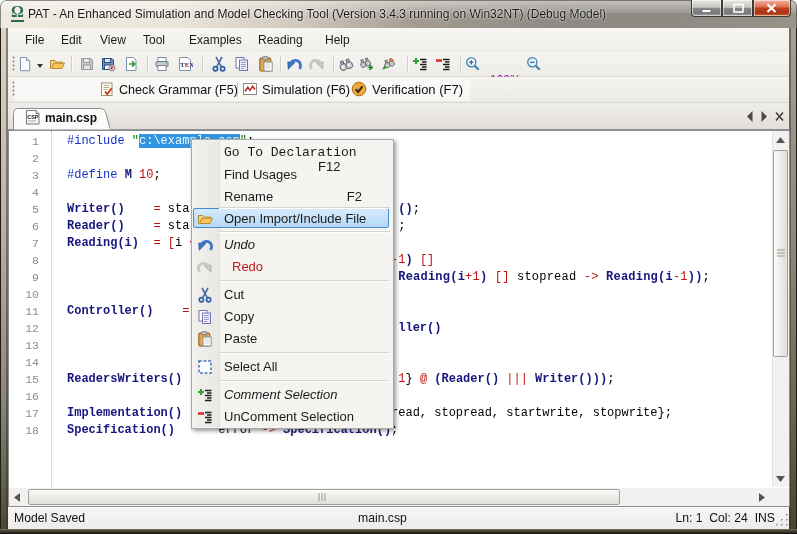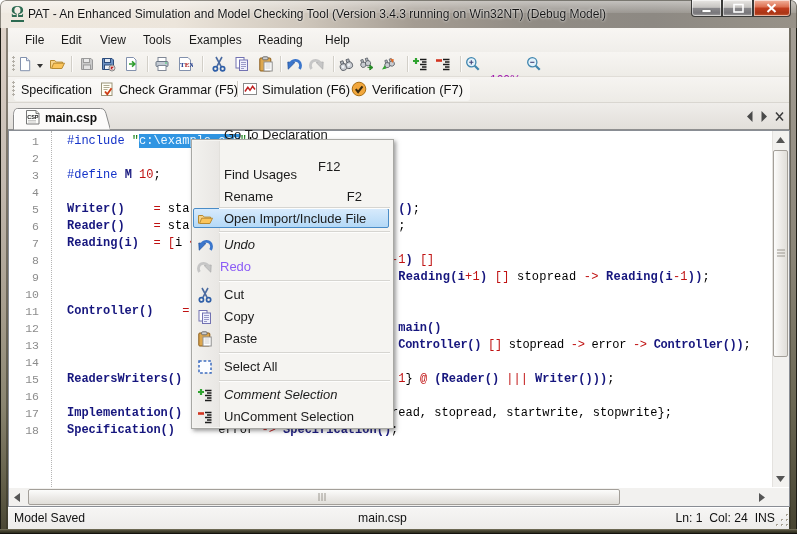--- a/index.html
+++ b/index.html
@@ -76,21 +76,21 @@
     <div class="abs wbtn" id="bcls"></div>
     <svg class="abs" style="left:691px;top:0" width="100" height="17" viewBox="0 0 100 17">
       <rect x="11" y="9.5" width="9" height="3" rx="1" fill="#fff" stroke="#555" stroke-width=".6"></rect>
       <rect x="43" y="4.5" width="9" height="7.5" fill="none" stroke="#fff" stroke-width="1.6"></rect>
       <path d="M76.5 4.2l8 7.8M84.5 4.2l-8 7.8" stroke="#fff" stroke-width="2"></path>
     </svg>
     <div class="abs" id="mbar"></div>
     <div class="abs mitem" style="left:25px">File</div>
     <div class="abs mitem" style="left:61px">Edit</div>
     <div class="abs mitem" style="left:100px">View</div>
-    <div class="abs mitem" style="left:143px">Tools</div>
+    <div class="abs mitem" style="left:143px">Tool</div>
     <div class="abs mitem" style="left:189px">Examples</div>
     <div class="abs mitem" style="left:258px">Reading</div>
     <div class="abs mitem" style="left:325px">Help</div>
     <div class="abs" id="tb1"></div>
     <div class="abs grip" style="left:12px;top:56px;height:16px"></div>
     <svg class="abs" style="left:17px;top:56px" width="16" height="16" viewBox="0 0 16 16">
       <path d="M3.5 1.5h6l3.2 3.2v10h-9.2z" fill="#fff" stroke="#8291ad"></path>
       <path d="M9.5 1.5v3.2h3.2" fill="#e7eefb" stroke="#8291ad"></path>
     </svg>
     <svg class="abs" style="left:36px;top:61px" width="8" height="8" viewBox="0 0 8 8">
@@ -201,21 +201,20 @@
     </svg>
     <div class="abs" style="left:490px;top:68px;height:25px;line-height:25px;font-size:12px;color:#a21caf">100%</div>
     <svg class="abs" style="left:526px;top:56px" width="16" height="16" viewBox="0 0 16 16">
       <circle cx="6.3" cy="6.3" r="4.6" fill="#e3f2fb" stroke="#3f85ae" stroke-width="1.3"></circle>
       <path d="M4.2 6.3h4.2" stroke="#447" stroke-width="1.1"></path>
       <path d="M9.7 9.7l4 4" stroke="#3f85ae" stroke-width="2.2"></path>
     </svg>
     <div class="abs" id="tb2"></div>
     <div class="abs" id="tb2w"></div>
     <div class="abs grip" style="left:12px;top:81px;height:16px"></div>
-    <div class="abs t2txt" style="left:21px;font-size:12.5px">Specification</div>
     <svg class="abs" style="left:99px;top:81px" width="16" height="16" viewBox="0 0 16 16">
       <rect x="2.5" y="2" width="10.5" height="12.5" fill="#fffef4" stroke="#9a9478"></rect>
       <path d="M4.5 4.5h6M4.5 6.5h6M4.5 8.5h4" stroke="#b0aa90" stroke-width="1"></path>
       <path d="M6 10.5l2.3 2.8 4.2-6" stroke="#cc3c14" stroke-width="1.9" fill="none"></path>
     </svg>
     <div class="abs t2txt" style="left:119px;font-size:12.6px">Check Grammar (F5)</div>
     <div class="abs tsep" style="left:237px;top:81px;height:16px"></div>
     <svg class="abs" style="left:242px;top:81px" width="16" height="16" viewBox="0 0 16 16">
       <rect x="1.5" y="2.5" width="13" height="11" fill="#fff" stroke="#8a8a8a"></rect>
       <path d="M3 10.5l2.8-4.2 2.2 3 2.6-4 2.4 3.2" stroke="#c02020" stroke-width="1.5" fill="none"></path>
@@ -247,22 +246,21 @@
     <div class="abs" id="gutter">1<br>2<br>3<br>4<br>5<br>6<br>7<br>8<br>9<br>10<br>11<br>12<br>13<br>14<br>15<br>16<br>17<br>18</div>
     <div class="abs" id="gdots"></div>
     <div class="abs cl" style="top:133px"><span class="b">#include</span> <span class="g">"</span><span class="sel">c:\example.csp</span><span class="g">"</span>;</div>
     <div class="abs cl" style="top:167px"><span class="b">#define</span> <span class="n">M</span> <span class="r">10</span>;</div>
     <div class="abs cl" style="top:201px"><span class="n">Writer()</span>    <span class="r">=</span> sta                             <span class="n">()</span>;</div>
     <div class="abs cl" style="top:218px"><span class="n">Reader()</span>    <span class="r">=</span> sta                             ;</div>
     <div class="abs cl" style="top:235px"><span class="n">Reading(i)</span>  <span class="r">=</span> <span class="r">[</span>i <span class="r">&lt;</span> <span class="n">M</span><span class="r">]</span>(startread</div>
     <div class="abs cl" style="top:252px">                                             <span class="r">-1</span><span class="n">)</span> <span class="r">[]</span></div>
     <div class="abs cl" style="top:269px">                                              <span style="letter-spacing:.22px"><span class="n">Reading(i</span><span class="r">+1</span><span class="n">)</span> <span class="r">[]</span> stopread <span class="r">-&gt;</span> <span class="n">Reading(i</span><span class="r">-1</span><span class="n">))</span>;</span></div>
     <div class="abs cl" style="top:303px"><span class="n">Controller()</span>    <span class="r">=</span> sta</div>
-    <div class="abs cl" style="top:320px">                                              <span class="n">main()</span></div>
-    <div class="abs cl" style="top:337px">                                              <span style="letter-spacing:-.3px"><span class="n">Controller()</span> <span class="r">[]</span> stopread <span class="r">-&gt;</span> error <span class="r">-&gt;</span> <span class="n">Controller())</span>;</span></div>
+    <div class="abs cl" style="top:320px">                                              <span class="n">ller()</span></div>
     <div class="abs cl" style="top:371px"><span class="n">ReadersWriters()</span>                              <span class="r">1</span>} <span class="r">@</span> <span class="n">(</span><span class="n">Reader()</span> <span class="r">|||</span> <span class="n">Writer()</span><span class="n">))</span>;</div>
     <div class="abs cl" style="top:405px"><span class="n">Implementation()</span>                             read, stopread, startwrite, stopwrite};</div>
     <div class="abs cl" style="top:422px"><span class="n">Specification()</span>      error <span class="r">-&gt;</span> <span class="n">Specification()</span>;</div>
     <div class="abs" id="vsb"></div>
     <div class="abs sbtn" style="left:773px;top:132px;width:15px;height:16px"></div>
     <svg class="abs" style="left:776px;top:137px" width="9" height="6" viewBox="0 0 9 6">
       <path d="M4.5 0L9 6H0z" fill="#555"></path>
     </svg>
     <div class="abs sthumbv" style="left:773px;top:150px;width:15px;height:207px"></div>
     <svg class="abs" style="left:776.5px;top:249px" width="8" height="8" viewBox="0 0 8 8">
@@ -283,42 +281,42 @@
     </svg>
     <div class="abs sbtn" style="left:753px;top:489px;width:17px;height:16px"></div>
     <svg class="abs" style="left:759px;top:493px" width="6" height="9" viewBox="0 0 6 9">
       <path d="M6 4.5L0 0v9z" fill="#555"></path>
     </svg>
     <div class="abs" id="sbcorner"></div>
     <div class="abs" id="cmenu">
       <div class="mg"></div>
     </div>
     <div class="abs" id="hilite"></div>
-    <div class="abs ci" style="left:224px;top:124px;height:22px;line-height:22px;">Go To Declaration</div>
+    <div class="abs ci" style="left:224px;top:142px;height:22px;line-height:22px;font-family:Liberation Mono, monospace;">Go To Declaration</div>
     <div class="abs csc" style="left:318px;top:156px;width:44px;height:22px;line-height:22px">F12</div>
     <div class="abs ci" style="left:224px;top:164px;height:22px;line-height:22px;">Find Usages</div>
     <div class="abs ci" style="left:224px;top:186px;height:22px;line-height:22px;">Rename</div>
     <div class="abs csc" style="left:318px;top:186px;width:44px;text-align:right;height:22px;line-height:22px">F2</div>
     <div class="abs csep" style="left:219px;width:171px;top:207px"></div>
     <svg class="abs" style="left:197px;top:211px" width="16" height="16" viewBox="0 0 16 16">
       <path d="M1.5 12.5v-8h4.3l1.5 1.6h6.2v1.6" fill="#f7d38a" stroke="#b88a30"></path>
       <path d="M2.5 12.5l2.2-5.3h10.8l-2.6 5.3z" fill="#fbc55c" stroke="#b88a30"></path>
     </svg>
     <div class="abs ci" style="left:224px;top:208px;height:22px;line-height:22px;">Open Import/Include File</div>
     <div class="abs csep" style="left:219px;width:171px;top:231px"></div>
     <svg class="abs" style="left:197px;top:237px" width="16" height="16" viewBox="0 0 16 16">
       <path d="M2.2 13.2L1.8 6l7 .6z" fill="#3b76cc" stroke="#1d4a92" stroke-width=".7"></path>
       <path d="M4 9.2c.4-3 2.8-5 5.6-4.8 2.6.2 4.6 2 4.9 4.7.15 1.5-.3 2.7-1.1 3.8" fill="none" stroke="#3b76cc" stroke-width="2.8"></path>
     </svg>
     <div class="abs ci" style="left:224px;top:234px;height:22px;line-height:22px;font-style:italic;">Undo</div>
     <svg class="abs" style="left:197px;top:259px" width="16" height="16" viewBox="0 0 16 16">
       <path d="M13.8 13.2l.4-7.2-7 .6z" fill="#c6c6c6" stroke="#a8a8a8" stroke-width=".7"></path>
       <path d="M12 9.2c-.4-3-2.8-5-5.6-4.8-2.6.2-4.6 2-4.9 4.7-.15 1.5.3 2.7 1.1 3.8" fill="none" stroke="#c6c6c6" stroke-width="2.8"></path>
     </svg>
-    <div class="abs ci" style="left:220px;top:256px;height:22px;line-height:22px;color:#8b5cf6">Redo</div>
+    <div class="abs ci" style="left:232px;top:256px;height:22px;line-height:22px;color:#b91c1c">Redo</div>
     <div class="abs csep" style="left:219px;width:171px;top:280px"></div>
     <svg class="abs" style="left:197px;top:287px" width="16" height="16" viewBox="0 0 16 16">
       <path d="M5 1l5.2 9.6M11 1L5.8 10.6" stroke="#4a6aa0" stroke-width="1.6" fill="none"></path>
       <circle cx="4.4" cy="12.8" r="2.1" fill="none" stroke="#2f5fa8" stroke-width="1.7"></circle>
       <circle cx="11.6" cy="12.8" r="2.1" fill="none" stroke="#2f5fa8" stroke-width="1.7"></circle>
     </svg>
     <div class="abs ci" style="left:224px;top:284px;height:22px;line-height:22px;">Cut</div>
     <svg class="abs" style="left:197px;top:309px" width="16" height="16" viewBox="0 0 16 16">
       <rect x="2" y="1.5" width="8" height="10.5" fill="#fff" stroke="#7272b2"></rect>
       <rect x="5.5" y="4" width="8" height="10.5" fill="#eef0fc" stroke="#7272b2"></rect>

